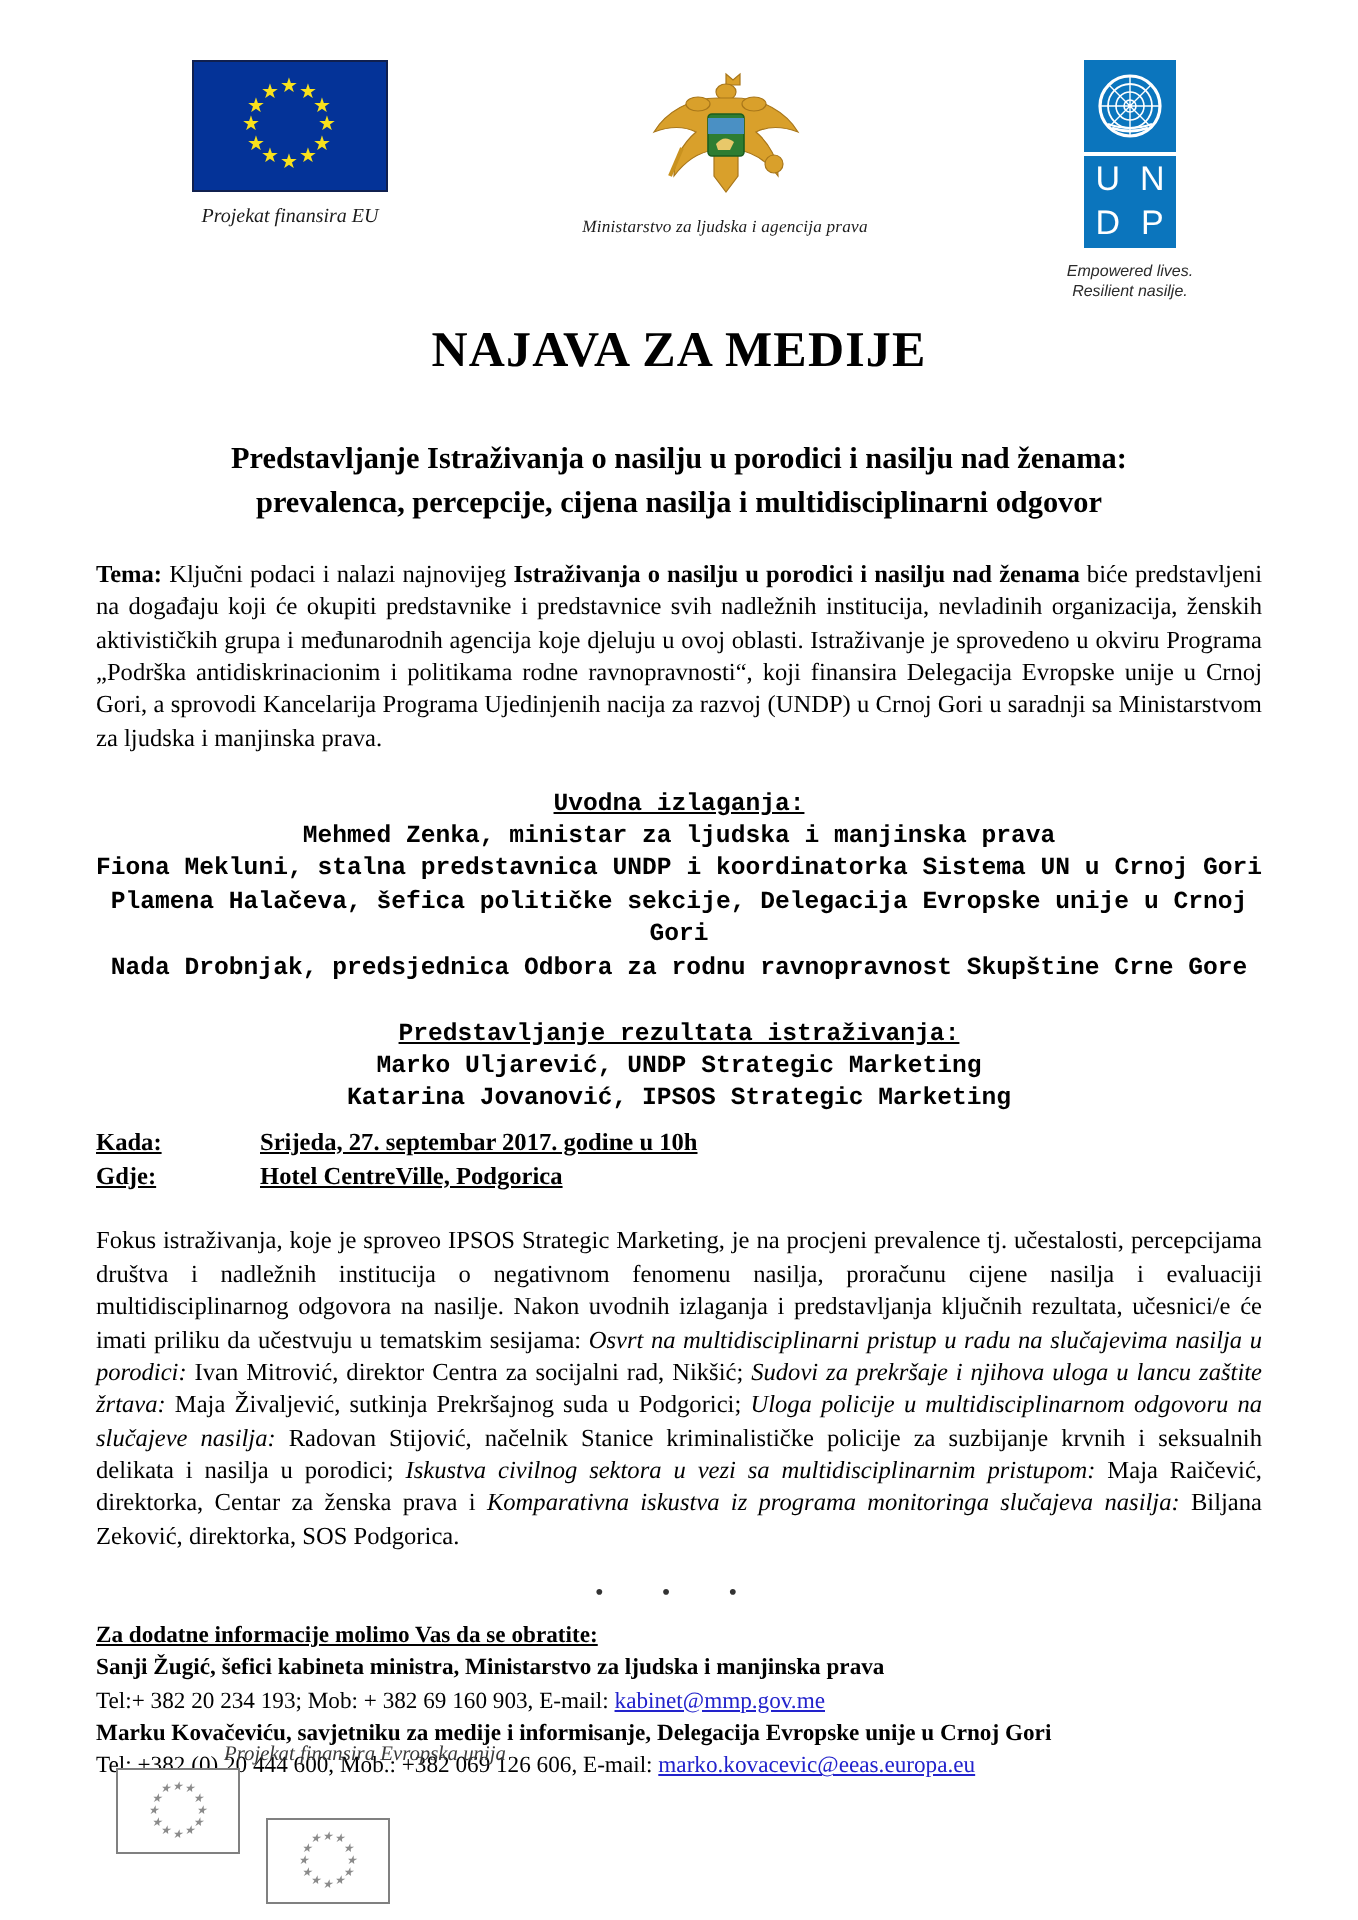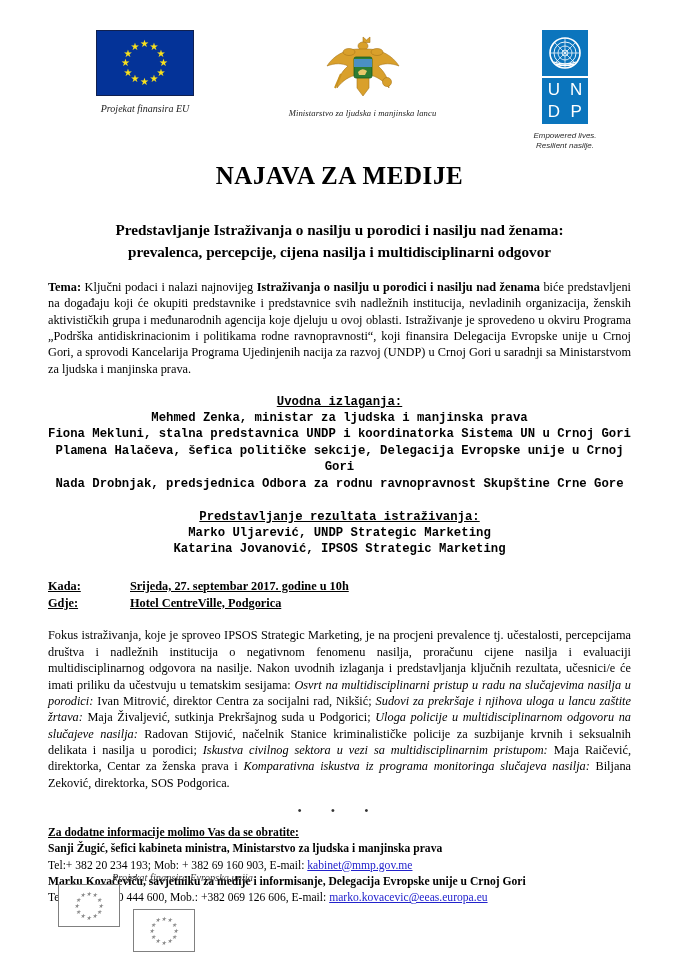--- a/index.html
+++ b/index.html
@@ -84,21 +84,21 @@
 
   .centered-block { text-align: center; margin-top: 15px; font-family: Liberation Mono, monospace; }
   .centered-block .head {
     font-size: 12.3px; font-weight: 700; text-decoration: underline;
     display: inline-block; margin-bottom: 1px;
   }
   .centered-block .line {
     font-size: 12.3px; font-weight: 700; line-height: 1.33;
   }
 
-  .when-where { margin-top: 20px; font-size: 12.3px; }
+  .when-where { margin-top: 5px; font-size: 12.3px; }
   .ww-row { display: flex; line-height: 1.38; }
   .ww-label {
     font-weight: 700; text-decoration: underline; width: 82px; flex: none;
   }
   .ww-value { font-weight: 700; text-decoration: underline; }
 
   .dots {
     text-align: center; font-size: 12.3px; letter-spacing: 13px;
     margin: 13px 0 0 0; color: #333;
   }
@@ -161,21 +161,21 @@
           <path d="M44 19 C30 19 18 26 12 36 C20 33 27 33 33 36 C26 42 22 50 22 58 C28 50 35 46 42 45 L42 58 L48 66 L54 58 L54 45 C61 46 68 50 74 58 C74 50 70 42 63 36 C69 33 76 33 84 36 C78 26 66 19 52 19 Z"></path>
           <ellipse cx="34" cy="22" rx="6" ry="3.5"></ellipse>
           <ellipse cx="62" cy="22" rx="6" ry="3.5"></ellipse>
         </g>
         <rect x="39" y="27" width="18" height="21" rx="2" fill="#2e7d32" stroke="#1b5e20" stroke-width="0.8"></rect>
         <path d="M39 29 h18 v8 h-18z" fill="#4a90c4"></path>
         <path d="M43 42 q4-5 9-1 l-2 4 h-6z" fill="#e8c86a"></path>
         <circle cx="72" cy="52" r="4.5" fill="#d9a02b" stroke="#a8761a" stroke-width="0.6"></circle>
         <path d="M26 44 l-6 14" stroke="#c9921f" stroke-width="2" fill="none"></path>
       </svg>
-      <div class="gov-caption">Ministarstvo za ljudska i manjinska lancu</div>
+      <div class="gov-caption">Ministarstvo za ljudska i agencija prava</div>
     </div>
 
     <div class="logo-cell undp">
       <div class="undp-mark">
         <div class="undp-top">
           <svg width="34" height="34" viewBox="0 0 34 34">
             <circle cx="17" cy="17" r="15" fill="none" stroke="#ffffff" stroke-width="1.6"></circle>
             <circle cx="17" cy="17" r="11" fill="none" stroke="#ffffff" stroke-width="0.9"></circle>
             <circle cx="17" cy="17" r="7" fill="none" stroke="#ffffff" stroke-width="0.8"></circle>
             <circle cx="17" cy="17" r="3" fill="none" stroke="#ffffff" stroke-width="0.8"></circle>

